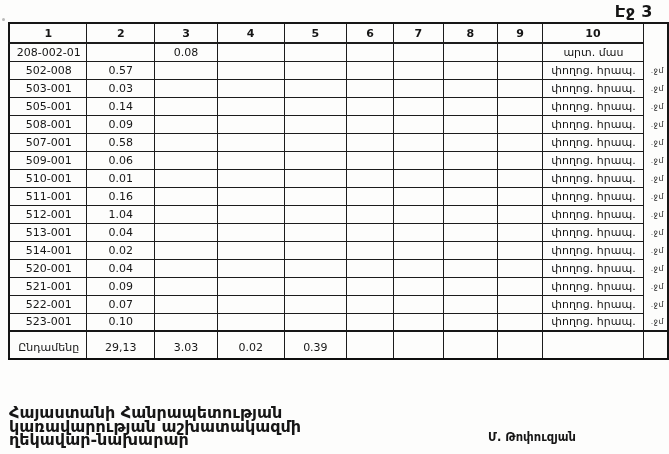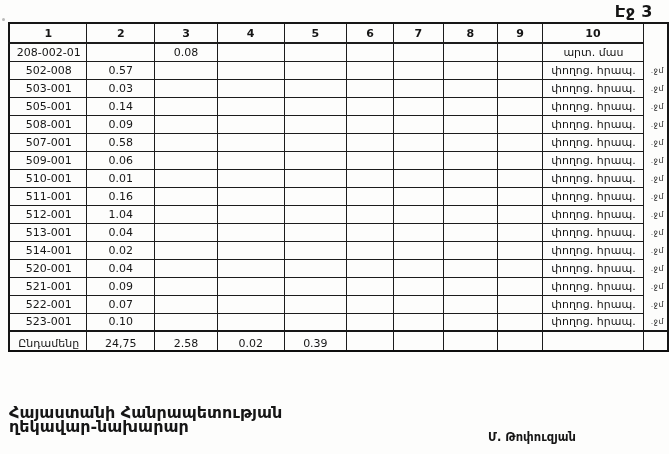--- a/index.html
+++ b/index.html
@@ -31,21 +31,21 @@
   .doc-table thead th { height:20px; text-align:center; font-weight:600; border-bottom:2px solid #1c1c1c; }
   .doc-table { border:2px solid #161616; }
   td.c1 { text-align:center; padding-left:4px; }
   td.c2, td.c3, td.c4, td.c5 { text-align:center; }
   td.c10 { text-align:center; font-weight:500; padding-left:4px;margin-left:26px; }
   td.note-cell {
     border:none; background:transparent;
     font-size:8px; color:#2a2a2a; text-align:right;
     padding-left:7px; letter-spacing:0.5px;font-family:Liberation Serif, serif;
   }
-  tr.total-row td { height:20px; font-size:11px; border-top:2px solid #161616; border-bottom:2.5px solid #0e0e0e; }
+  tr.total-row td { height:28px; font-size:11px; border-top:2px solid #161616; border-bottom:2.5px solid #0e0e0e; }
   tr.total-row td.c1 { text-align:center; padding-top:4px; }
   tr.total-row td.c2, tr.total-row td.c3, tr.total-row td.c4, tr.total-row td.c5 { text-align:center; padding-top:4px; }
   .footer {
     position:absolute; left:9px; top:406px;
     font-size:16px; font-weight:bold; line-height:13.5px;
   }
   .signature {
     position:absolute; left:488px; top:430px;
     font-size:11.5px; font-weight:bold;
   }
@@ -290,32 +290,33 @@
         <td class="c5"></td>
         <td class="c6"></td>
         <td class="c7"></td>
         <td class="c8"></td>
         <td class="c9"></td>
         <td class="c10">փողոց. հրապ.</td>
         <td class="note-cell">.ջմ</td>
       </tr>
       <tr class="total-row">
         <td class="c1">Ընդամենը</td>
-        <td class="c2">24,75</td>
-        <td class="c3">2.58</td>
+        <td class="c2">29,13</td>
+        <td class="c3">3.03</td>
         <td class="c4">0.02</td>
         <td class="c5">0.39</td>
         <td class="c6"></td>
         <td class="c7"></td>
         <td class="c8"></td>
         <td class="c9"></td>
         <td class="c10"></td>
         <td class="note-cell"></td>
       </tr>
     </tbody>
 </table>
 
 <div class="footer">
   <div>Հայաստանի Հանրապետության</div>
+  <div>կառավարության աշխատակազմի</div>
   <div>ղեկավար-նախարար</div>
 </div>
 
 <div class="signature">Մ. Թոփուզյան</div>
 
 </body></html>

